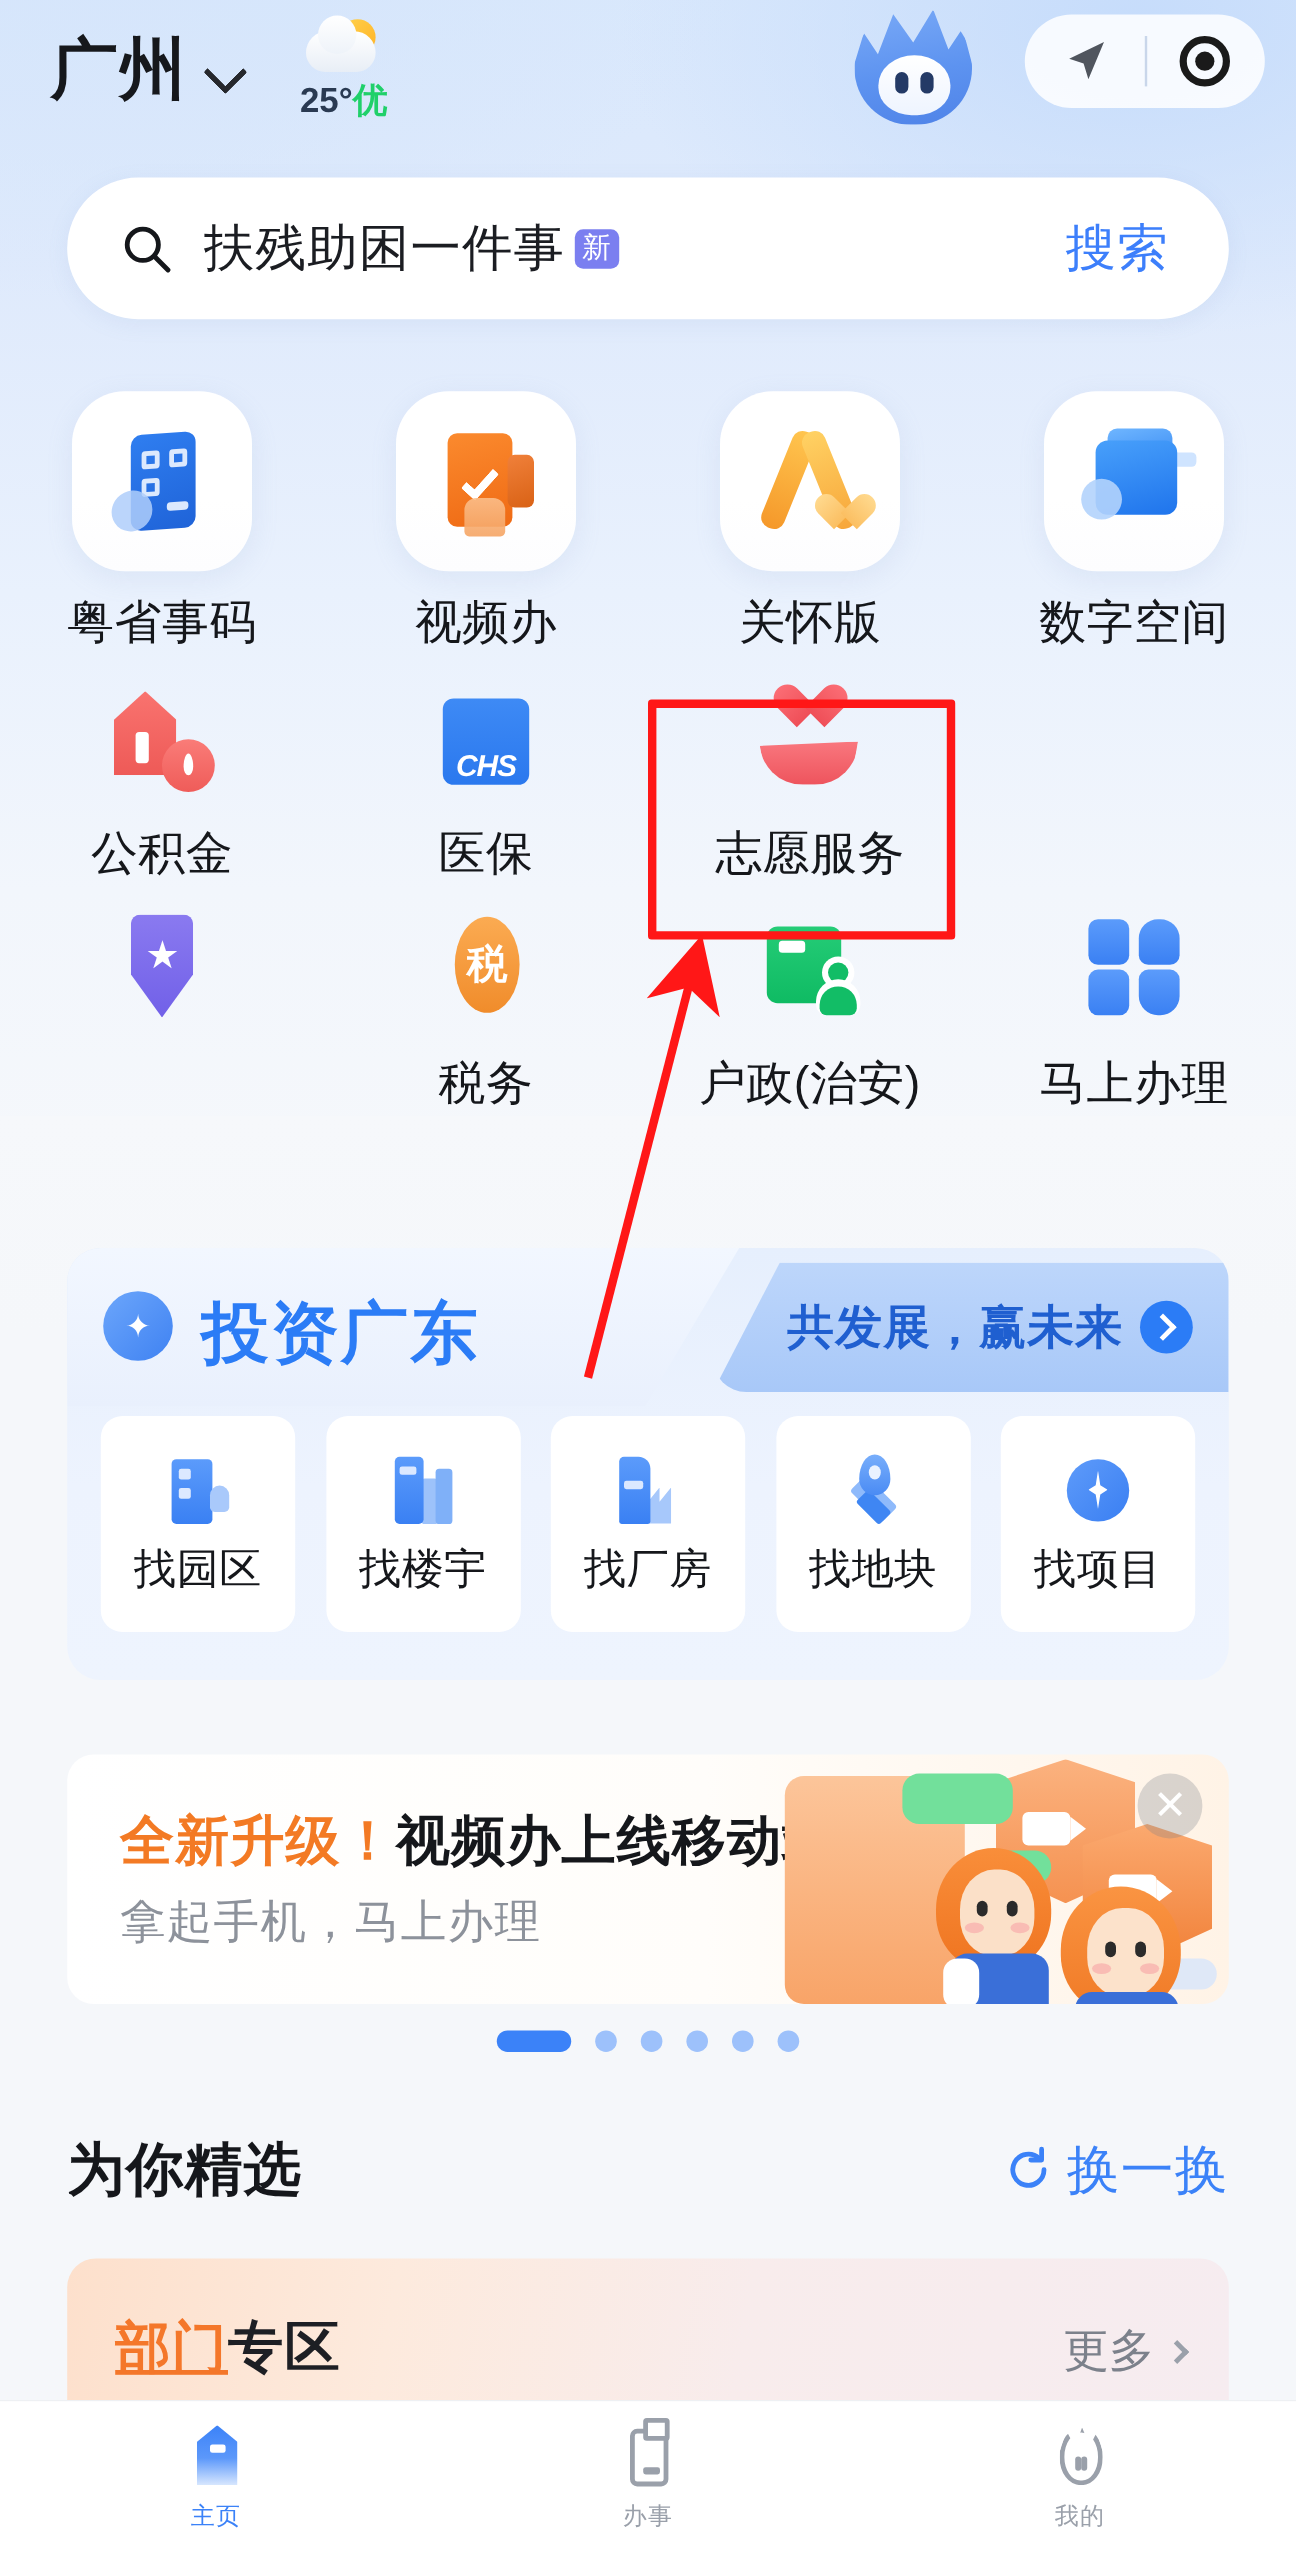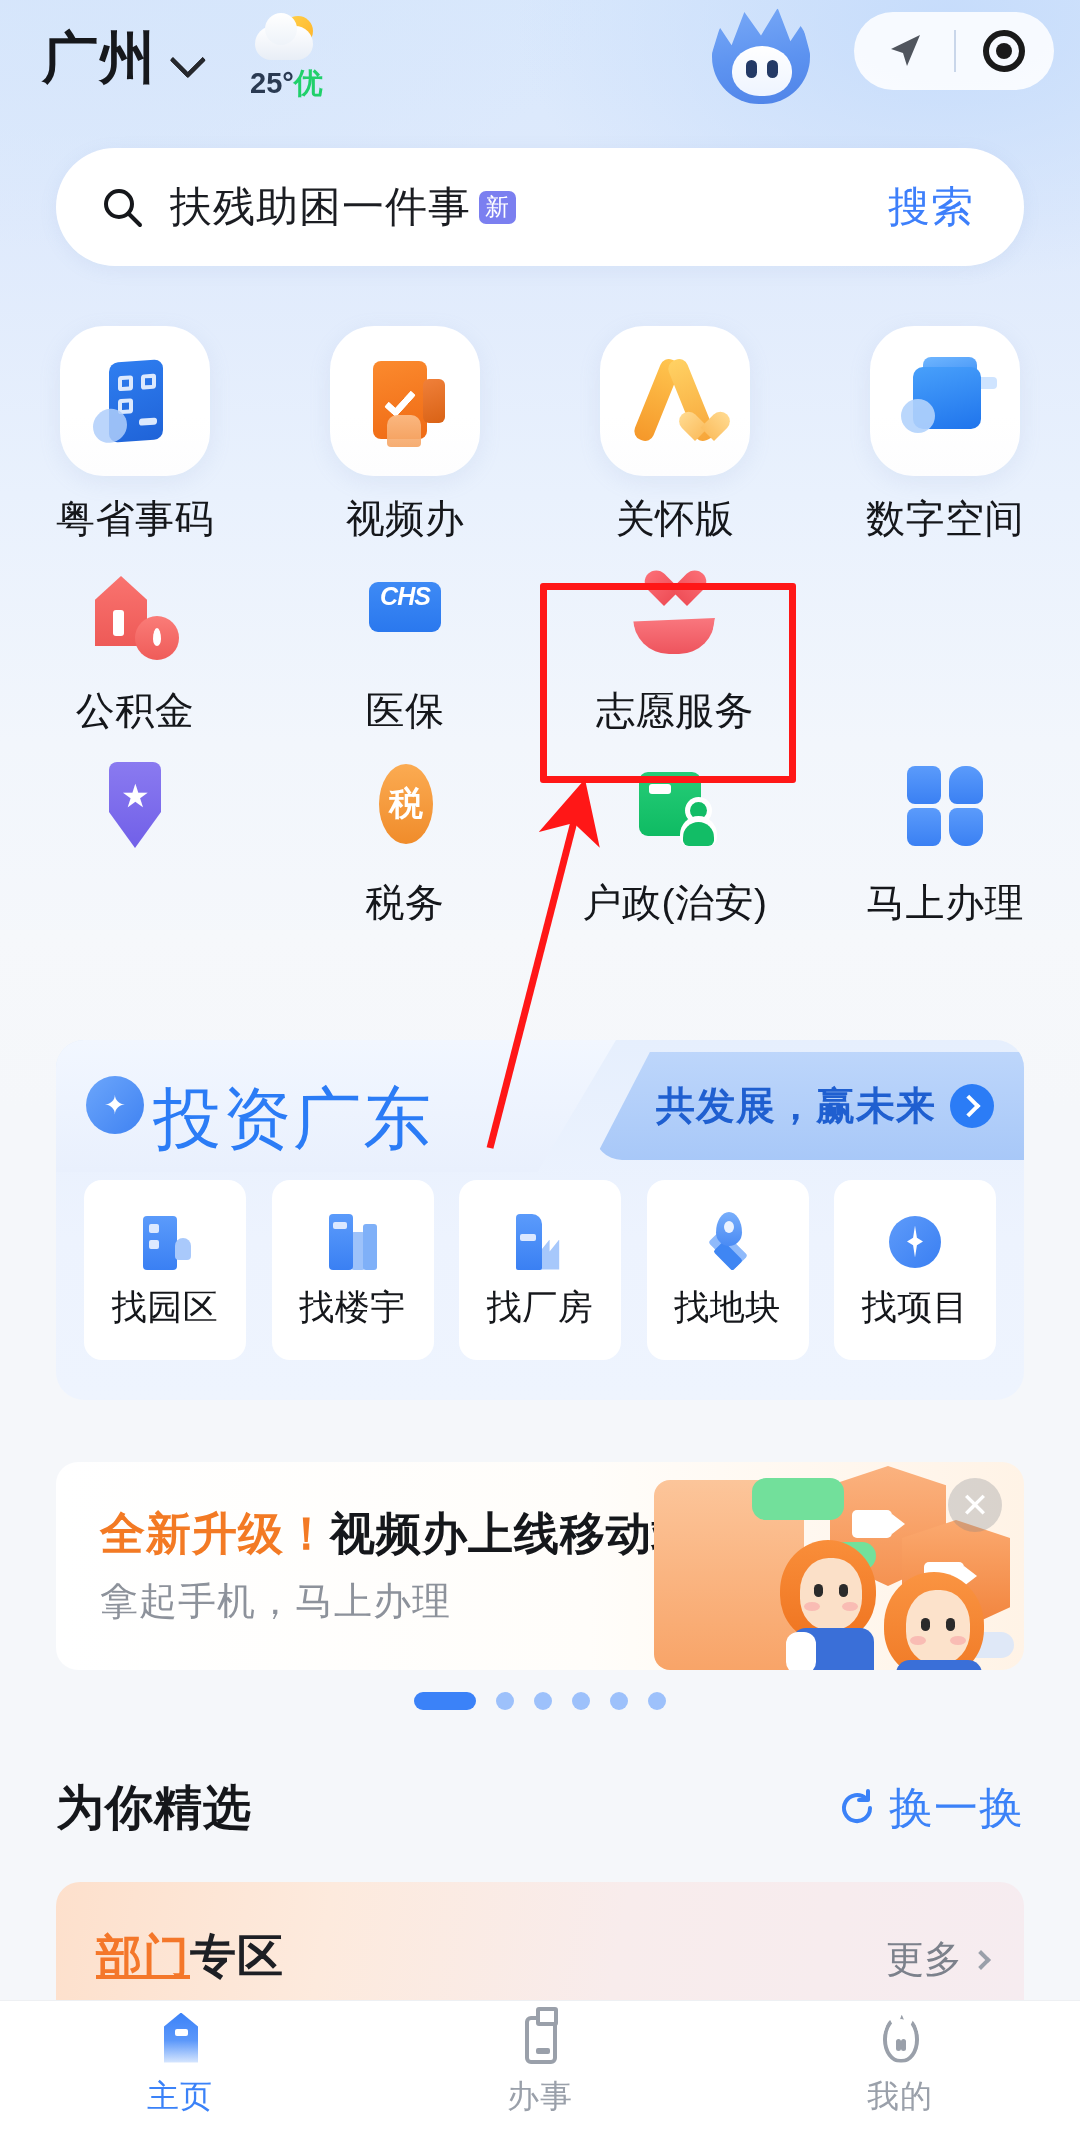--- a/index.html
+++ b/index.html
@@ -176,23 +176,23 @@
   .ic-coin:after{content:"";position:absolute;left:18px;top:12px;width:8px;height:18px;
     background:#fff;border-radius:50% 50% 50% 50%/60% 60% 40% 40%;}
 
   .ic-shield { position:absolute; left:20px; top:4px; width:56px; height:88px;
     background:linear-gradient(180deg,#3fc6f5,#1ea9e8);
     border-radius:8px 8px 28px 28px;
     clip-path:polygon(0 0,100% 0,100% 62%,50% 100%,0 62%); }
   .ic-si { position:absolute; left:0; top:14px; width:96px; text-align:center;
     color:#fff; font-size:36px; font-weight:bold; font-style:italic; font-family:"Liberation Serif",serif;}
 
-  .ic-chs { position:absolute; left:12px; top:16px; width:72px; height:50px;
+  .ic-chs { position:absolute; left:12px; top:16px; width:72px; height:72px;
     background:linear-gradient(180deg,#3e8af5,#2a78ee); border-radius:9px;
-    display:flex; align-items:flex-start; justify-content:center; }
+    display:flex; align-items:flex-end; justify-content:center; }
   .ic-chs span { color:#fff; font-size:25px; font-weight:bold; font-style:italic; letter-spacing:-1px;}
 
   .ic-vheart { position:absolute; left:28px; top:6px; width:40px; height:38px;}
   .ic-vheart:before,.ic-vheart:after{content:"";position:absolute;width:23px;height:34px;
     background:linear-gradient(180deg,#fb6d75,#ef4f58);border-radius:14px 14px 0 0;top:0;}
   .ic-vheart:before{left:9px;transform:rotate(-45deg);transform-origin:0 100%;}
   .ic-vheart:after{left:9px;transform:rotate(45deg);transform-origin:100% 100%;}
   .ic-palm { position:absolute; left:6px; bottom:8px; width:82px; height:36px;
     background:linear-gradient(180deg,#f9777e,#ee545d);
     border-radius:0 0 42px 42px; clip-path:polygon(0 10%,100% 0,92% 100%,8% 100%);}
@@ -233,21 +233,21 @@
   .inv-left {
     position:absolute; left:0; top:0; width:560px; height:132px;
     background:linear-gradient(180deg,#f2f7ff,#e9f0fd);
     clip-path:polygon(0 0,100% 0,86% 100%,0 100%);
     border-radius:28px 0 0 0;
   }
   .inv-logo { position:absolute; left:30px; top:36px; width:58px; height:58px;
     border-radius:50%; background:linear-gradient(135deg,#6ca6fb,#3f82f2);
     display:flex;align-items:center;justify-content:center;}
   .inv-logo i { width:26px;height:26px;color:#fff;font-size:26px;line-height:26px;text-align:center;}
-  .inv-title { position:absolute; left:97px; top:34px; font-size:68px; font-weight:normal;
+  .inv-title { position:absolute; left:112px; top:34px; font-size:56px; font-weight:bold;
     color:#2b7cf6; letter-spacing:2px; }
   .inv-right {
     position:absolute; right:0; top:12px; width:430px; height:108px;
     background:linear-gradient(180deg,#bdd6fb,#a8c8f8);
     border-radius:28px 0 0 28px;
     clip-path:polygon(13% 0,100% 0,100% 100%,0 100%);
     display:flex; align-items:center; justify-content:flex-end;
   }
   .inv-slogan { font-size:39px; color:#1f5fd0; font-weight:bold; letter-spacing:1px; margin-right:14px;}
   .inv-arrow { width:44px;height:44px;border-radius:50%;background:#2b7cf6;margin-right:30px;
@@ -362,21 +362,21 @@
   .dept-more i { margin-left:12px; width:14px;height:14px;border-right:4px solid #9aa0aa;
     border-top:4px solid #9aa0aa; transform:rotate(45deg); display:inline-block;}
 
   
   .tabbar {
     position:absolute; left:0; bottom:0; width:1080px; height:142px;
     background:#fff; display:flex; border-top:1px solid #eef0f3;
   }
   .tab { flex:1; display:flex; flex-direction:column; align-items:center; justify-content:center; padding-bottom:14px;}
   .tab-ico { width:56px; height:56px; position:relative; margin-bottom:8px;}
-  .tab-label { font-size:32px; color:#9aa0aa; letter-spacing:1px;}
+  .tab-label { font-size:20px; color:#9aa0aa; letter-spacing:1px;}
   .tab.active .tab-label { color:#3b82f8; }
   .t-home { position:absolute; left:12px; top:2px; width:34px; height:50px;
     background:linear-gradient(180deg,#3b82f8 0%,#5c98fa 55%,#d8e7fe 100%);
     clip-path:polygon(50% 0,100% 28%,100% 100%,0 100%,0 28%); }
   .t-home:after{content:"";position:absolute;left:11px;top:16px;width:13px;height:7px;background:#fff;border-radius:2px;}
   .t-clip { position:absolute; left:13px; top:5px; width:32px; height:48px;
     border:4px solid #9aa0aa; border-radius:6px;}
   .t-clip:before{content:"";position:absolute;left:7px;top:-13px;width:14px;height:11px;
     border:4px solid #9aa0aa; border-radius:3px; background:#fff;}
   .t-clip:after{content:"";position:absolute;left:7px;bottom:6px;width:14px;height:6px;background:#9aa0aa;border-radius:2px;}

